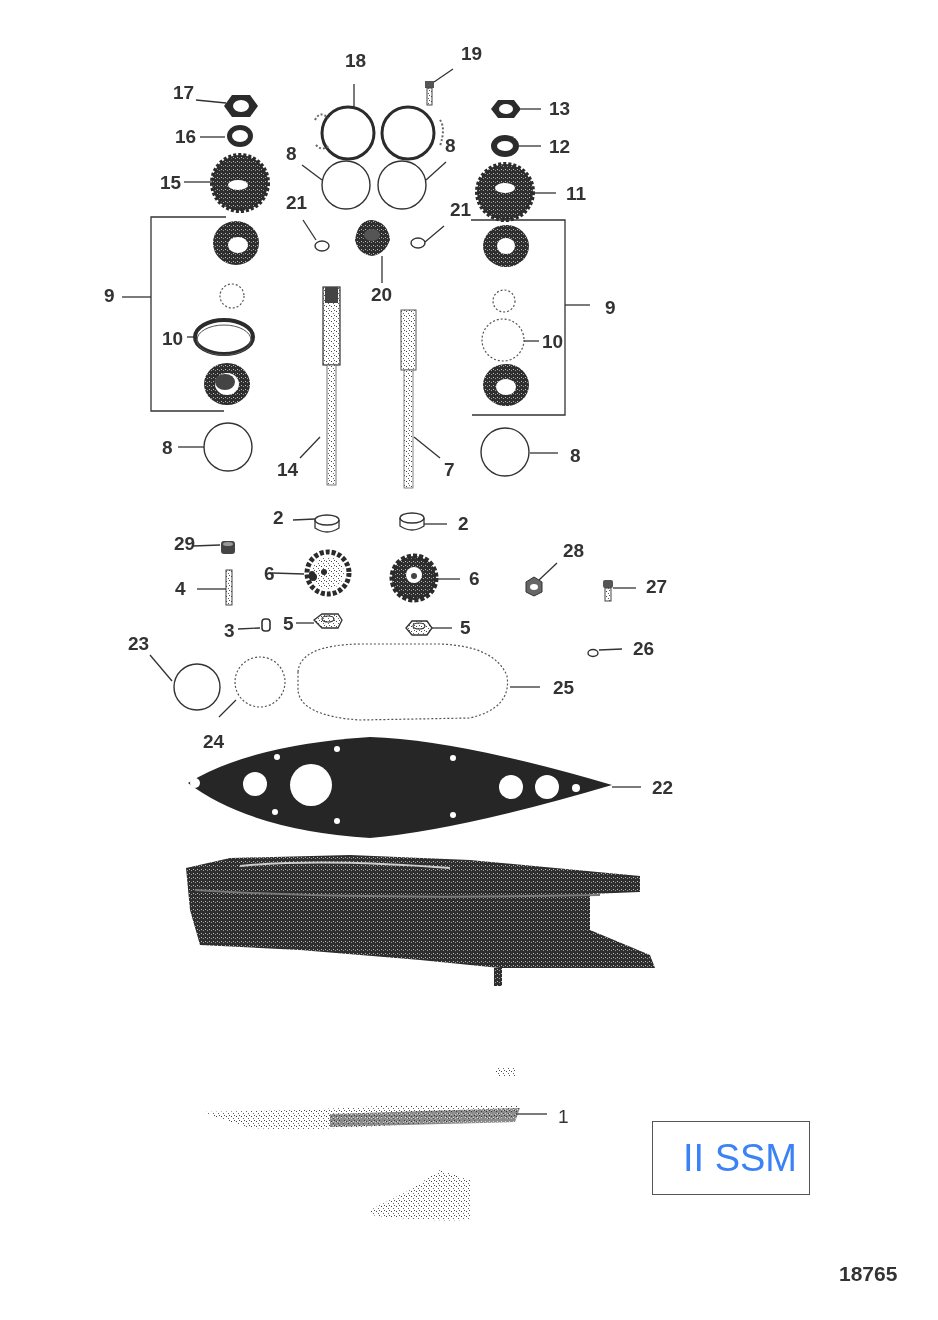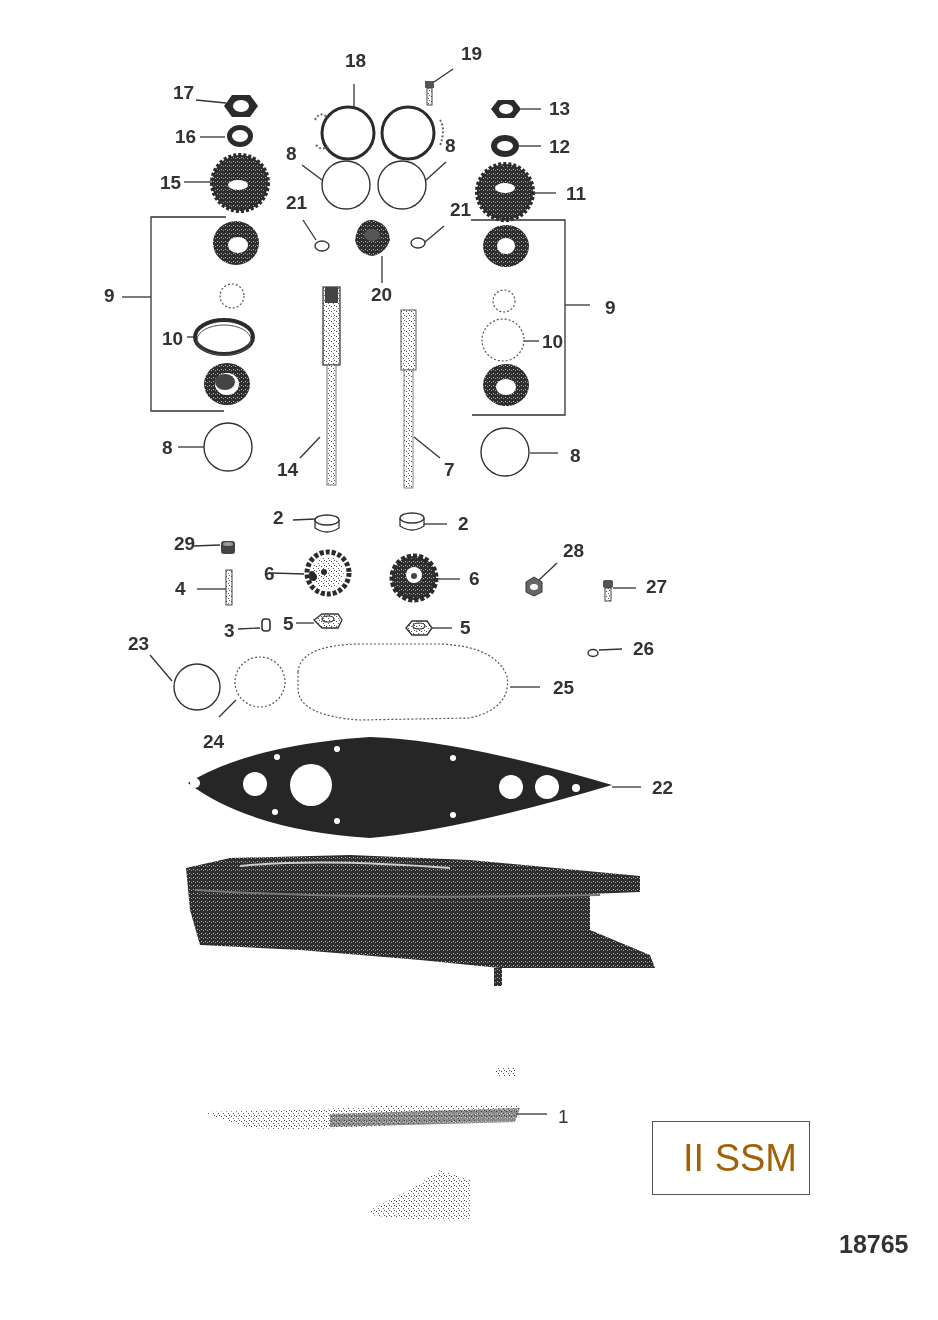--- a/index.html
+++ b/index.html
@@ -9,22 +9,22 @@
   .callout { font-family: "Liberation Sans", "DejaVu Sans", sans-serif; font-weight: bold;
              font-size: 19px; fill: #333333; }
   .lead { stroke: #333333; stroke-width: 1.3; fill: none; }
   .ring { stroke: #333; stroke-width: 1.4; fill: none; }
   .dotted { stroke: #555; stroke-width: 1.2; fill: none; stroke-dasharray: 2 2; }
   .dark { fill: #2b2b2b; }
   .model-box { position: absolute; left: 652px; top: 1121px; width: 158px; height: 74px;
                border: 1.5px solid #555; box-sizing: border-box; display: flex;
                align-items: center; justify-content: flex-end; padding-right: 12px;
                font-family: "Liberation Sans", "DejaVu Sans", sans-serif; font-size: 38px;
-               color: #a16207; }
-  .figure-id { position: absolute; left: 839px; top: 1230px; font-weight: bold; font-size: 25px;
+               color: #3b82f6; }
+  .figure-id { position: absolute; left: 839px; top: 1262px; font-weight: bold; font-size: 21px;
                color: #333; font-family: "Liberation Sans", "DejaVu Sans", sans-serif; }
 </style>
 </head>
 <body>
 
 <svg id="diagram" viewBox="0 0 938 1320" xmlns="http://www.w3.org/2000/svg">
   <defs>
     <pattern id="grain" width="4" height="4" patternUnits="userSpaceOnUse">
       <rect width="4" height="4" fill="#2e2e2e"></rect>
       <rect x="1" y="1" width="1" height="1" fill="#bbbbbb"></rect>

